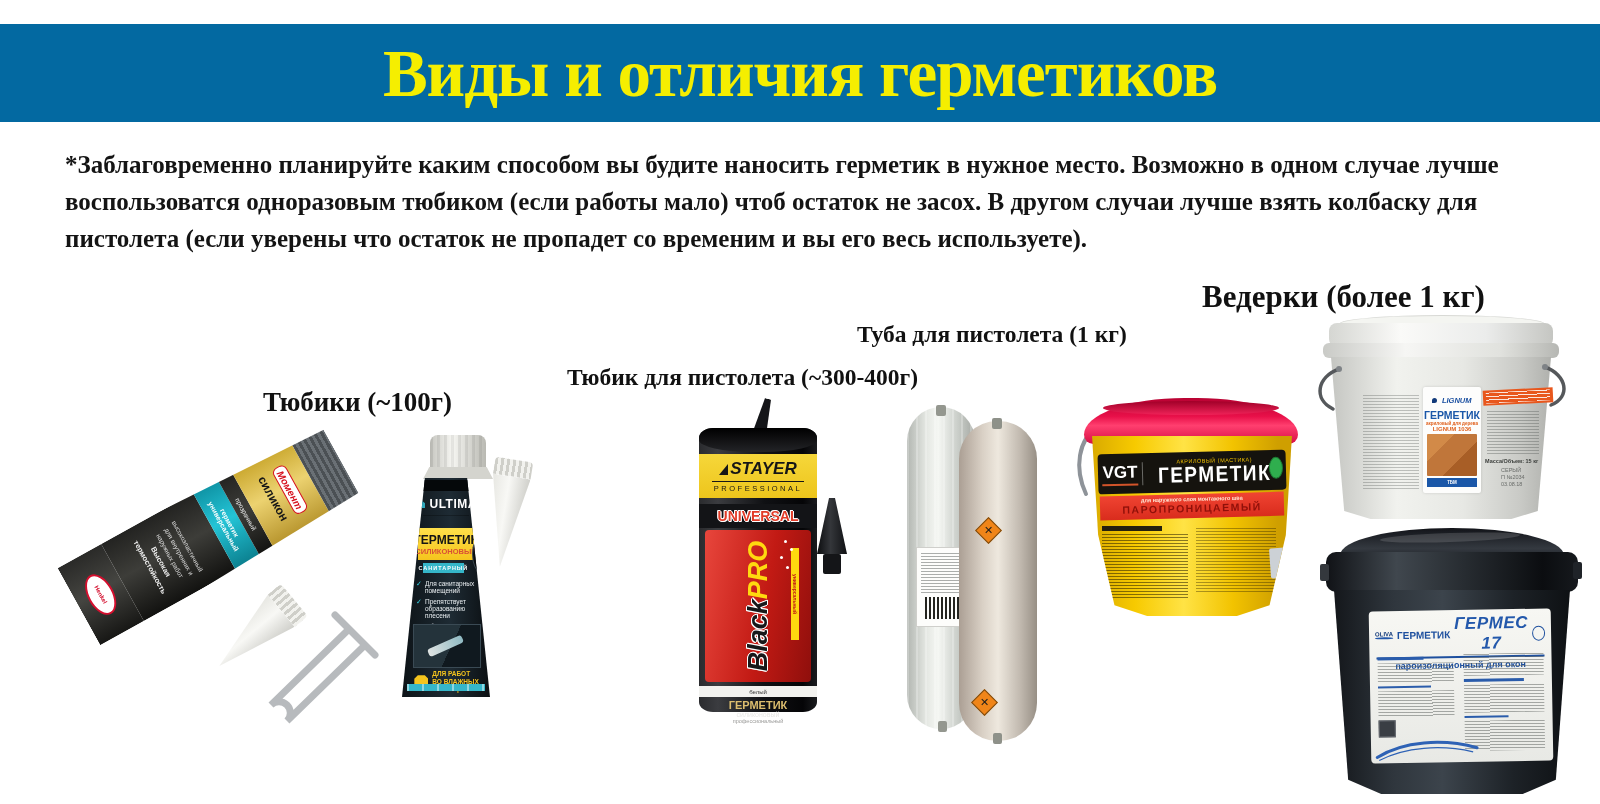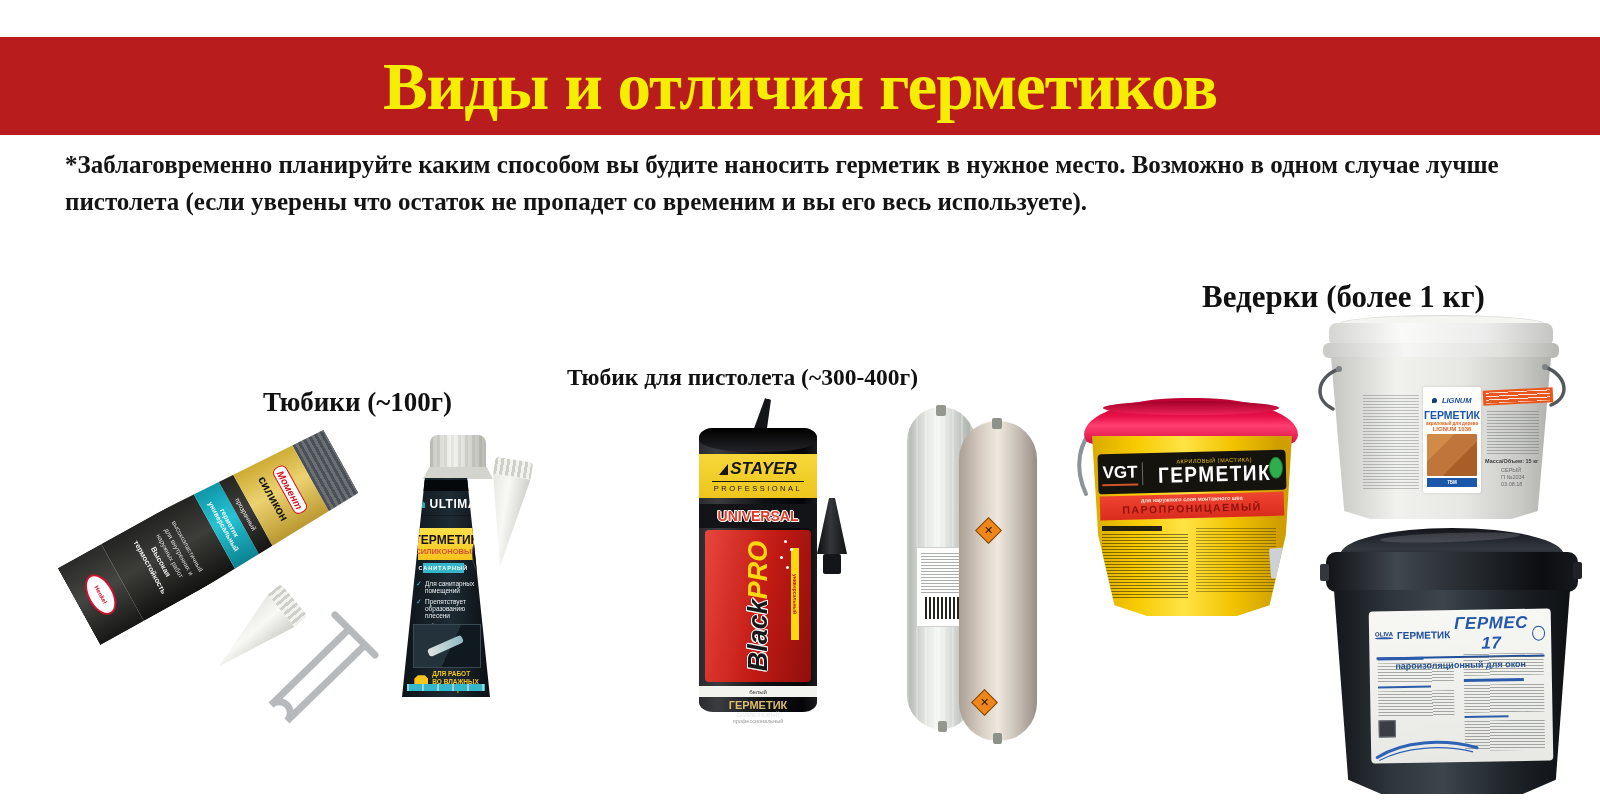--- a/index.html
+++ b/index.html
@@ -3,21 +3,21 @@
 <meta charset="utf-8">
 <style>
   html,body{margin:0;padding:0;background:#fff;}
   .page{position:relative;width:1600px;height:804px;background:#fff;overflow:hidden;
         font-family:"Liberation Sans","DejaVu Sans",sans-serif;}
   .abs{position:absolute;}
   .nw{white-space:nowrap;}
   .serif{font-family:"Liberation Serif","DejaVu Serif",serif;}
 
   
-  .hdr{left:0;top:37px;width:1600px;height:98px;background:#b91c1c;display:flex;align-items:center;justify-content:center;}
+  .hdr{left:0;top:24px;width:1600px;height:98px;background:#0369a1;display:flex;align-items:center;justify-content:center;}
   .hdr-title{color:#f5ee00;font-weight:bold;font-size:67px;letter-spacing:-1px;}
 
   
   .intro{left:65px;top:146px;color:#141414;font-weight:bold;font-size:25px;line-height:37px;}
 
   
   .cap{color:#111;font-weight:bold;}
 
   
   .mt{background:repeating-linear-gradient(to bottom,rgba(0,0,0,.55) 0 1px,transparent 1px 3px);}
@@ -46,25 +46,27 @@
 <body>
 
 <div class="page">
 
   <div class="abs hdr">
     <div class="hdr-title serif nw">Виды и отличия герметиков</div>
   </div>
 
   <div class="abs intro serif">
     <div class="nw">*Заблаговременно планируйте каким способом вы будите наносить герметик в нужное место. Возможно в одном случае лучше</div>
+    <div class="nw">воспользоватся одноразовым тюбиком (если работы мало) чтоб остаток не засох. В другом случаи лучше взять колбаску для</div>
     <div class="nw">пистолета (если уверены что остаток не пропадет со временим и вы его весь используете).</div>
   </div>
 
   <div class="abs cap serif nw" style="left:263px;top:387px;font-size:27px;">Тюбики (~100г)</div>
   <div class="abs cap serif nw" style="left:567px;top:364px;font-size:23.5px;">Тюбик для пистолета (~300-400г)</div>
+  <div class="abs cap serif nw" style="left:857px;top:321px;font-size:23.5px;">Туба для пистолета (1 кг)</div>
   <div class="abs cap serif nw" style="left:1202px;top:279px;font-size:31px;">Ведерки (более 1 кг)</div>
 
   <div class="abs" style="left:30px;top:430px;width:360px;height:300px;">
     <div class="abs tube">
       <div class="seg" style="width:50px;background:linear-gradient(180deg,#2a2a28,#454541 45%,#171715);">
         <div class="henkel">Henkel</div>
       </div>
       <div class="seg" style="width:105px;background:linear-gradient(180deg,#232321,#3d3d39 45%,#121210);gap:3px;">
         <span class="vtxt" style="font-size:7.5px;color:#eee;font-weight:bold;">термостойкость</span>
         <span class="vtxt" style="font-size:7.5px;color:#eee;font-weight:bold;">Высокая</span>

